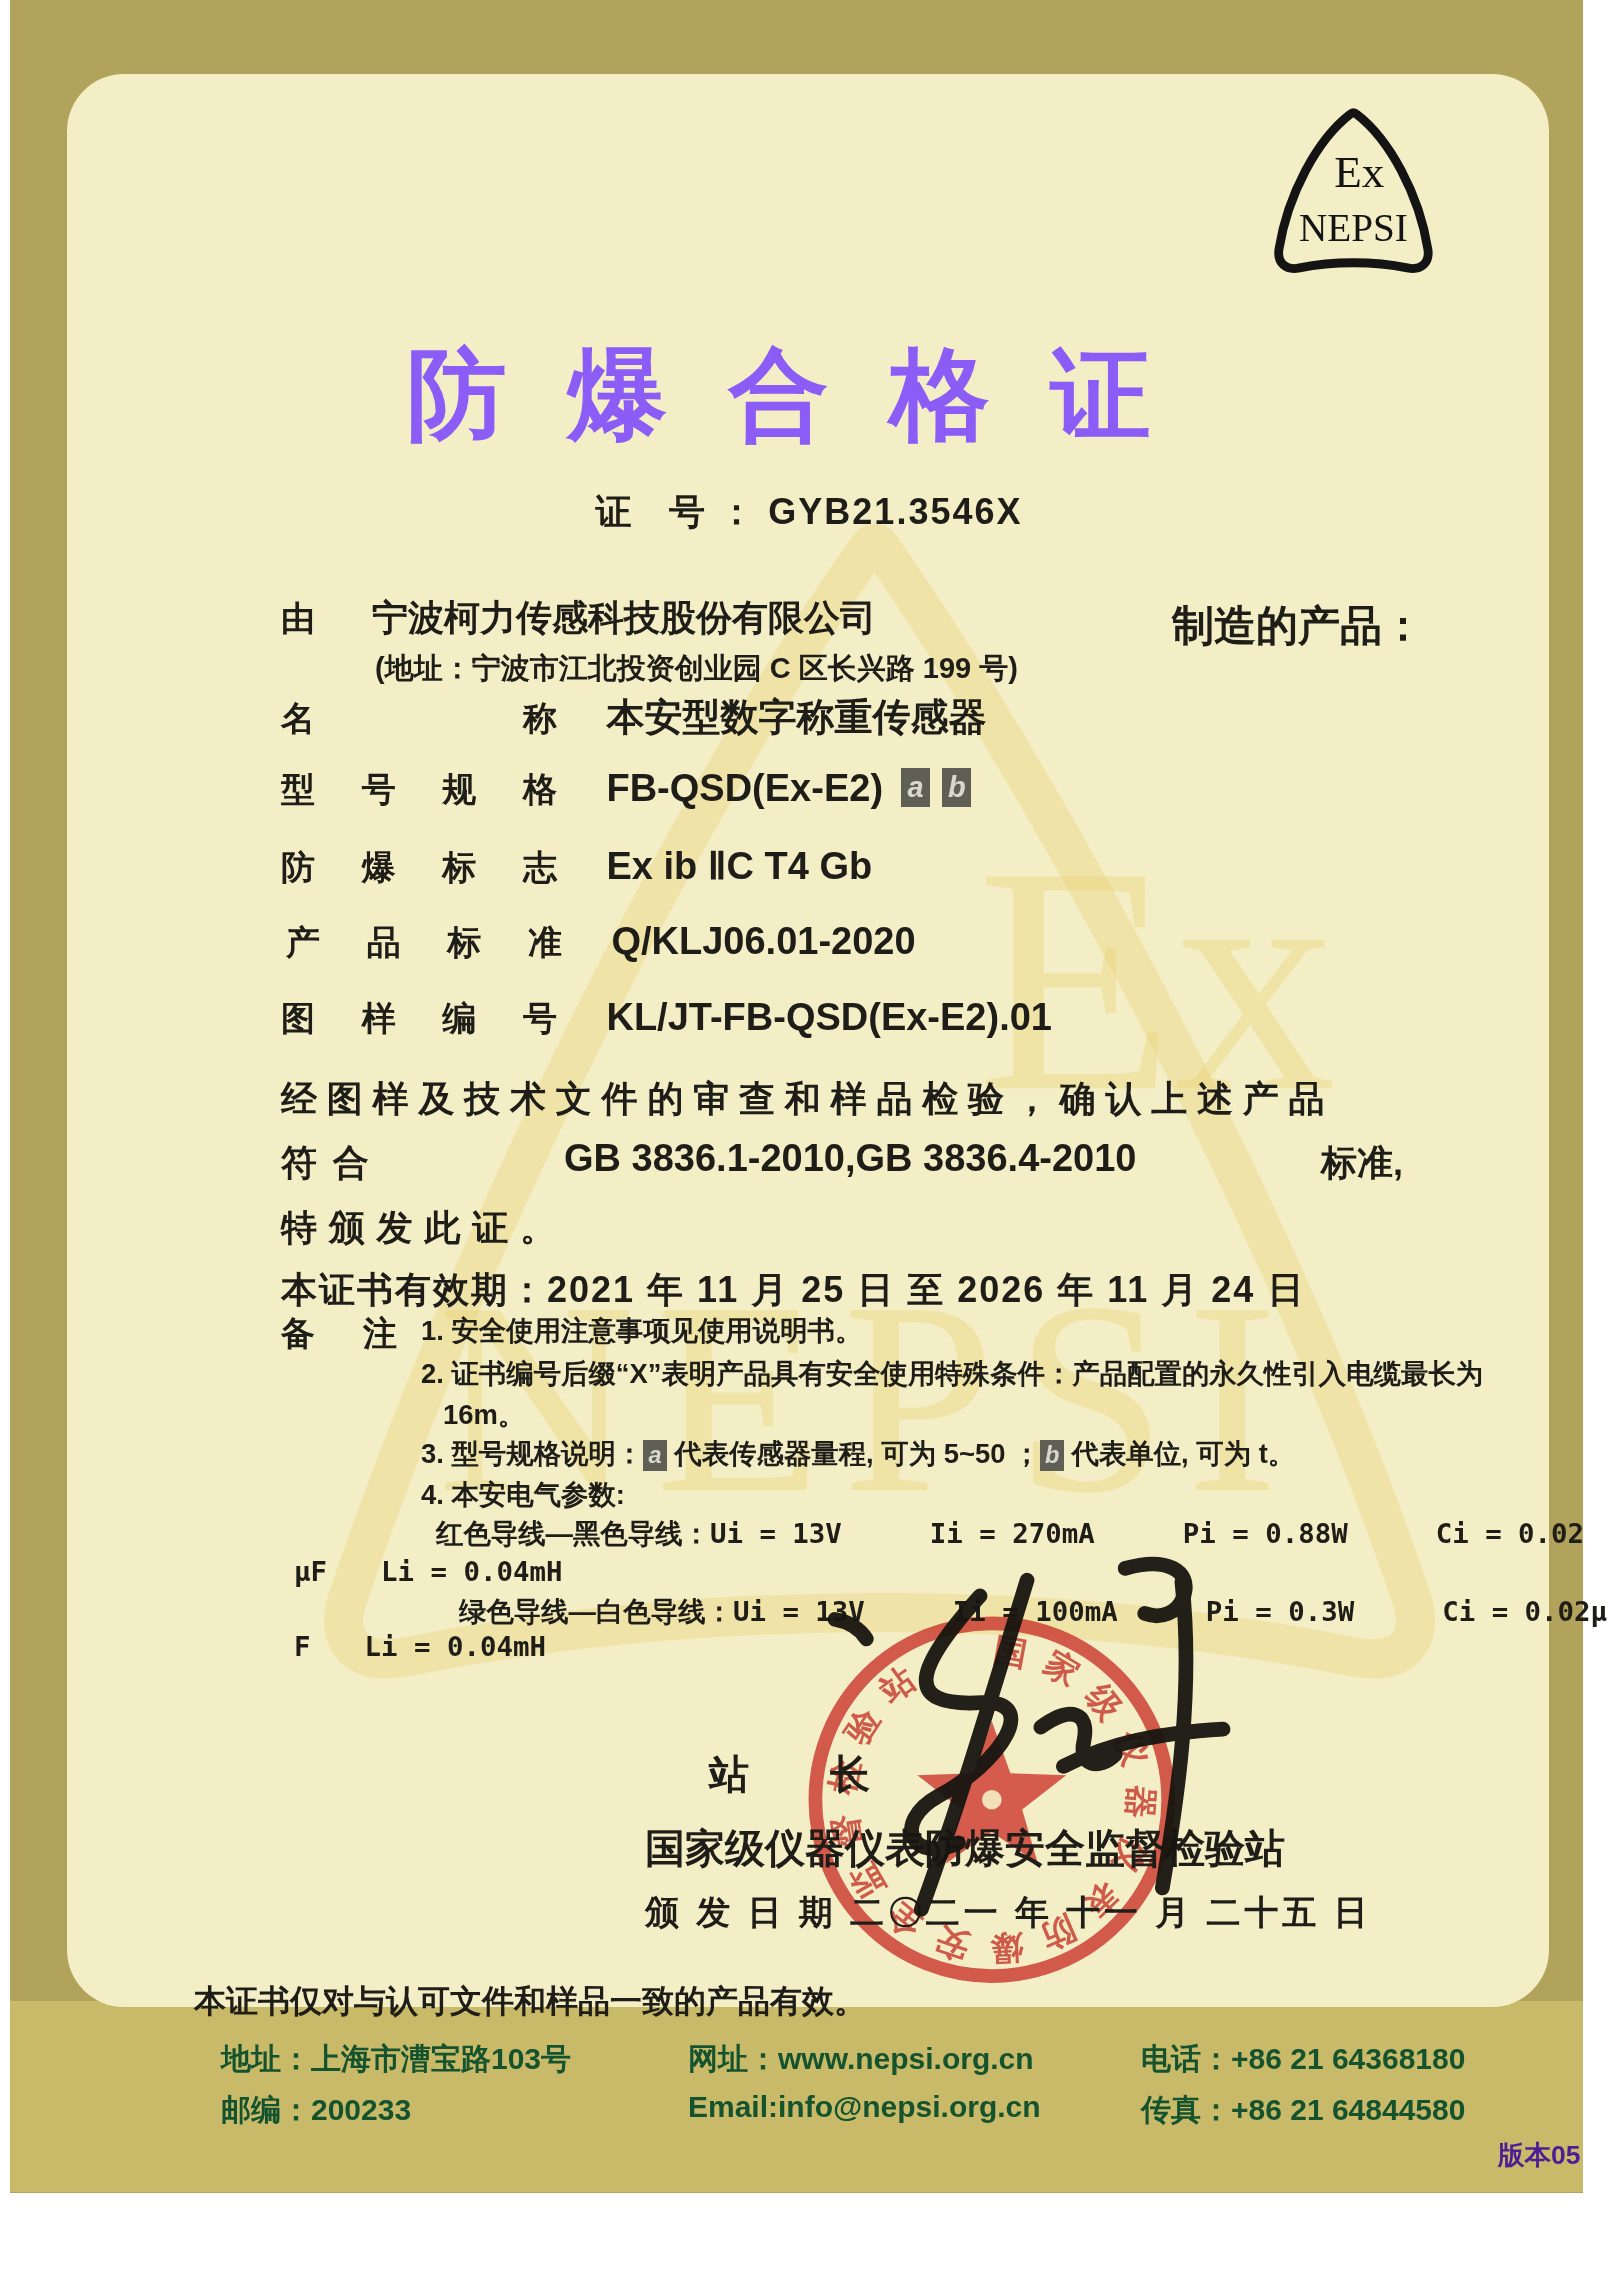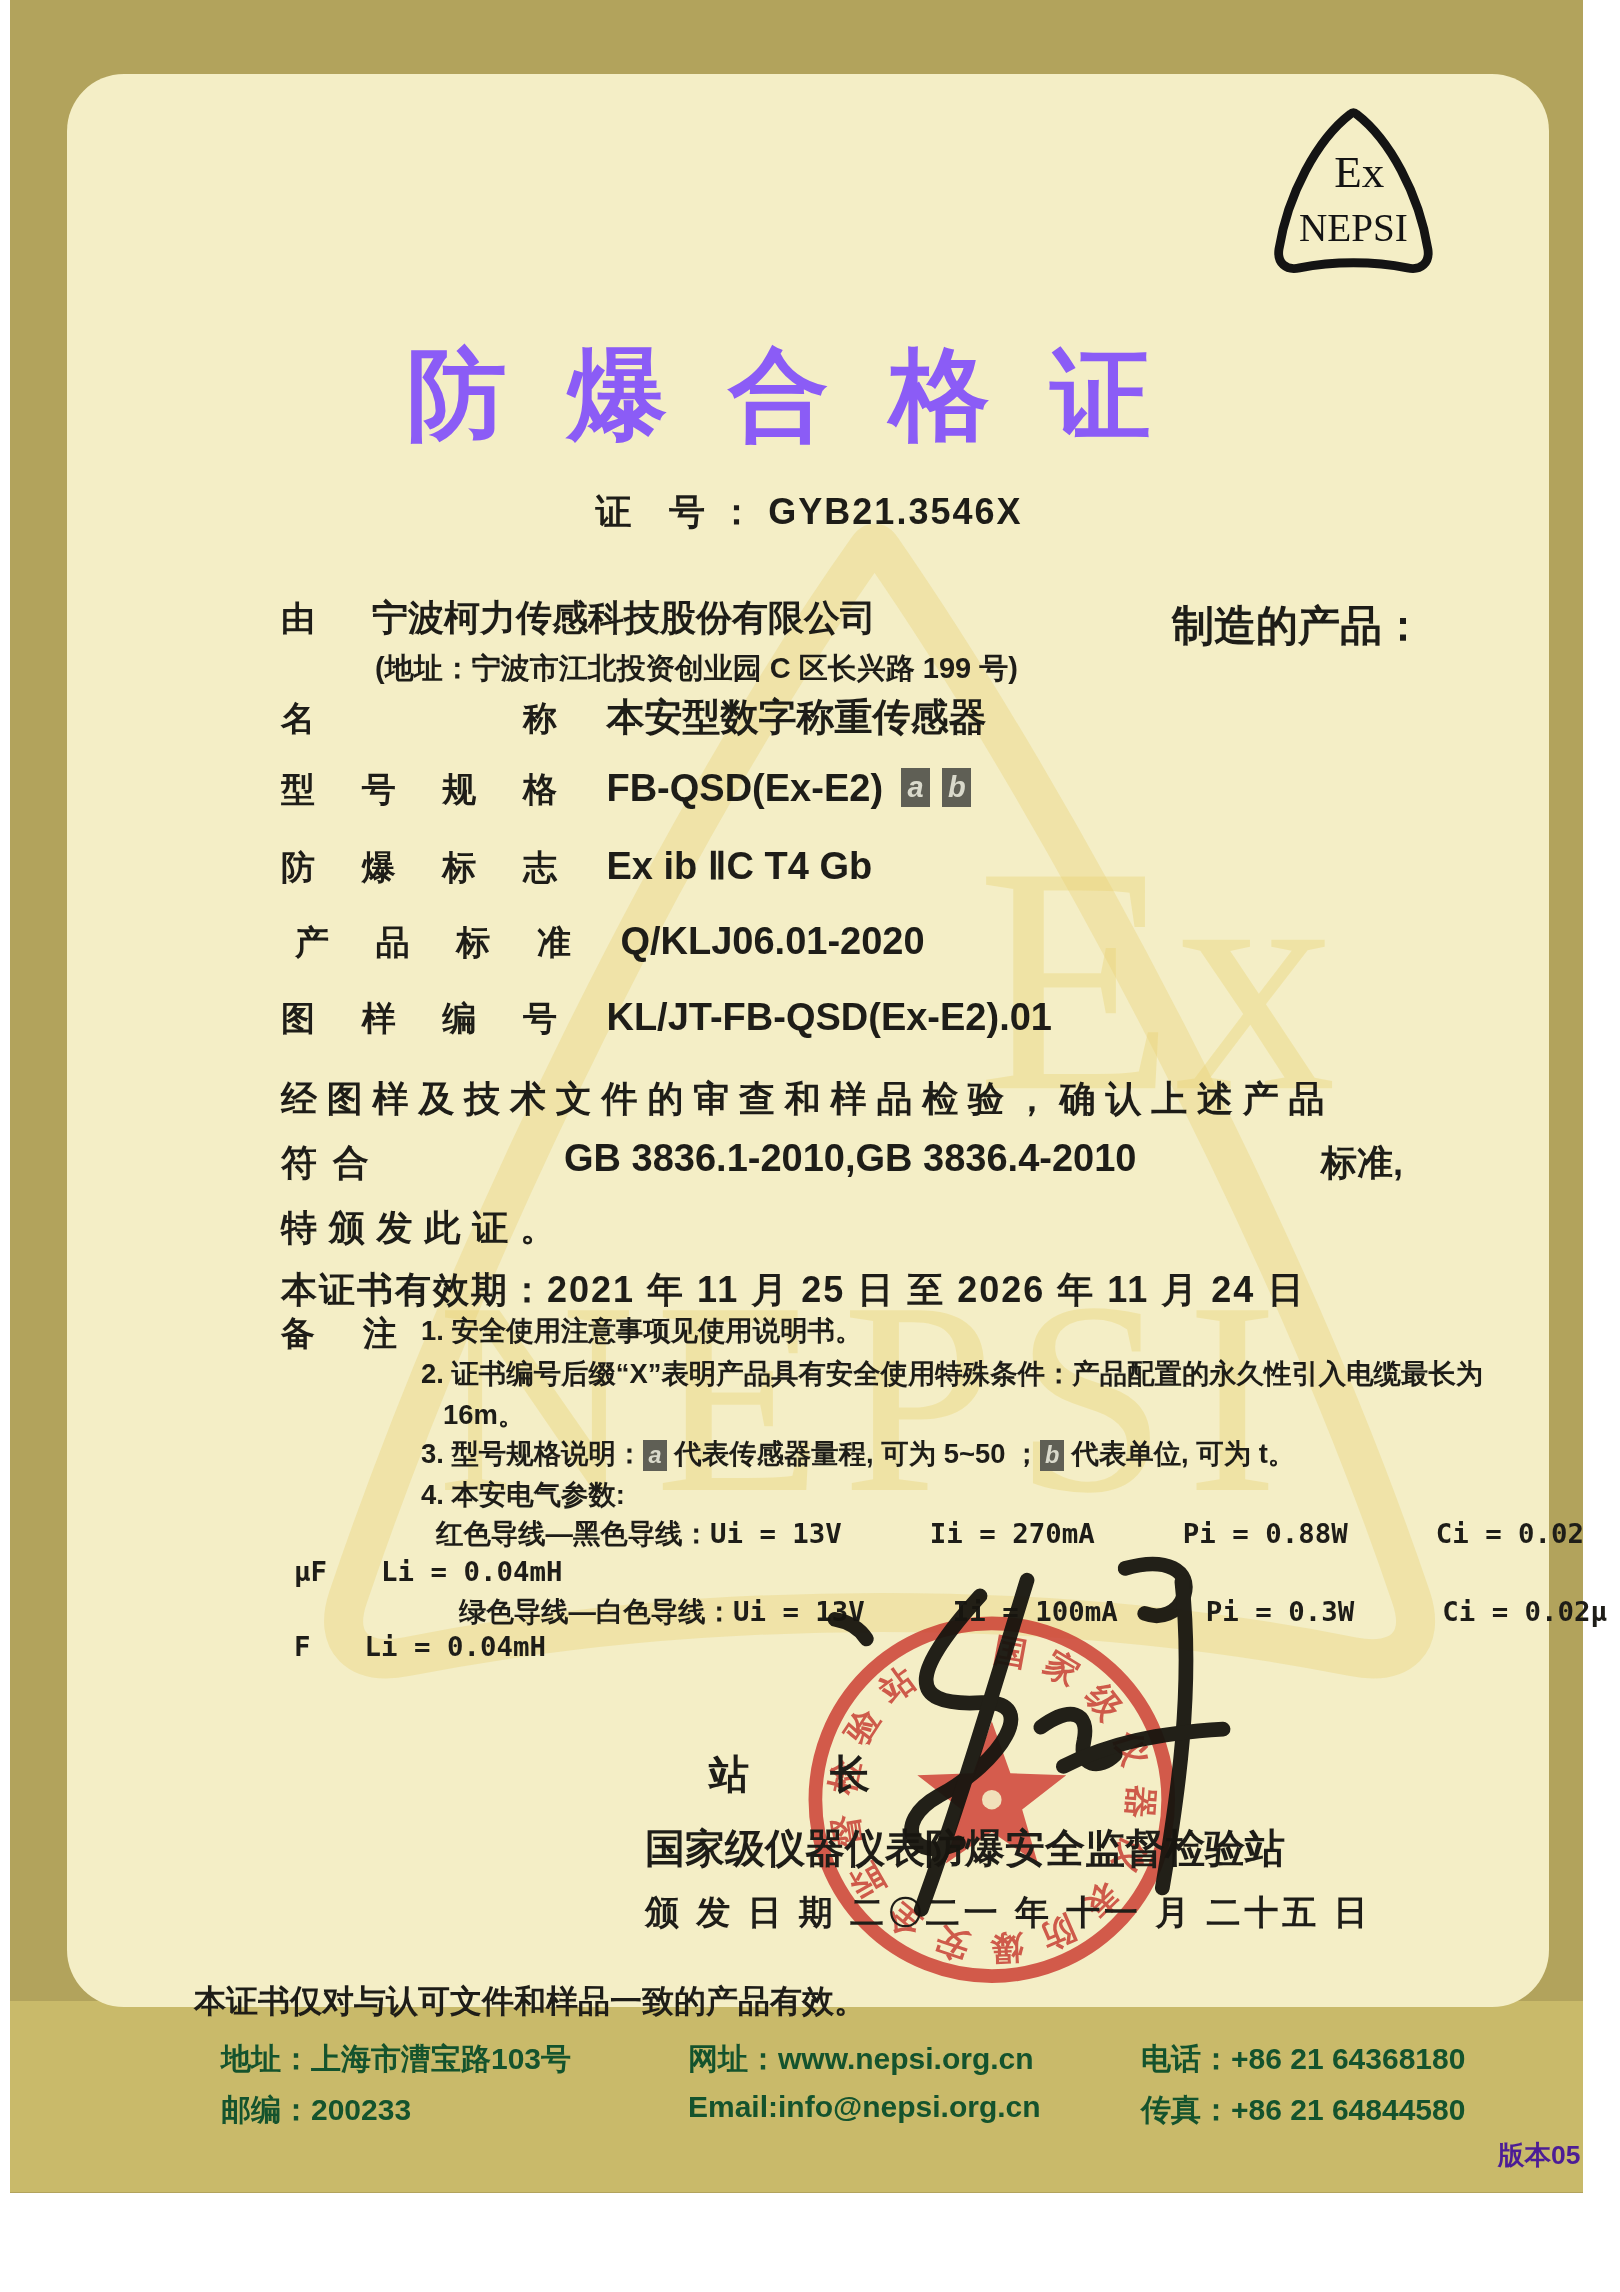--- a/index.html
+++ b/index.html
@@ -79,21 +79,21 @@
   <div class="abs" style="left:281px;top:767px;">
     <span class="lbl">型 号 规 格</span>
     <span class="val" style="margin-left:45px;">FB-QSD(Ex-E2)</span>
     <span class="phbox" style="margin-left:13.7px;">a</span>
     <span class="phbox" style="margin-left:7.8px;">b</span>
   </div>
   <div class="abs" style="left:281px;top:844px;">
     <span class="lbl">防 爆 标 志</span>
     <span class="val" style="margin-left:45px;">Ex ib ⅡC T4 Gb</span>
   </div>
-  <div class="abs" style="left:295px;top:920px;">
+  <div class="abs" style="left:286px;top:920px;">
     <span class="lbl">产 品 标 准</span>
     <span class="val" style="margin-left:45px;">Q/KLJ06.01-2020</span>
   </div>
   <div class="abs" style="left:281px;top:996px;">
     <span class="lbl">图 样 编 号</span>
     <span class="val" style="margin-left:45px;">KL/JT-FB-QSD(Ex-E2).01</span>
   </div>
 
   <div class="abs b" style="left:281px;top:1075px;font-size:36px;letter-spacing:9.8px;">经图样及技术文件的审查和样品检验，确认上述产品</div>
   <div class="abs b" style="left:281px;top:1139px;font-size:36px;letter-spacing:15.7px;">符合</div>

